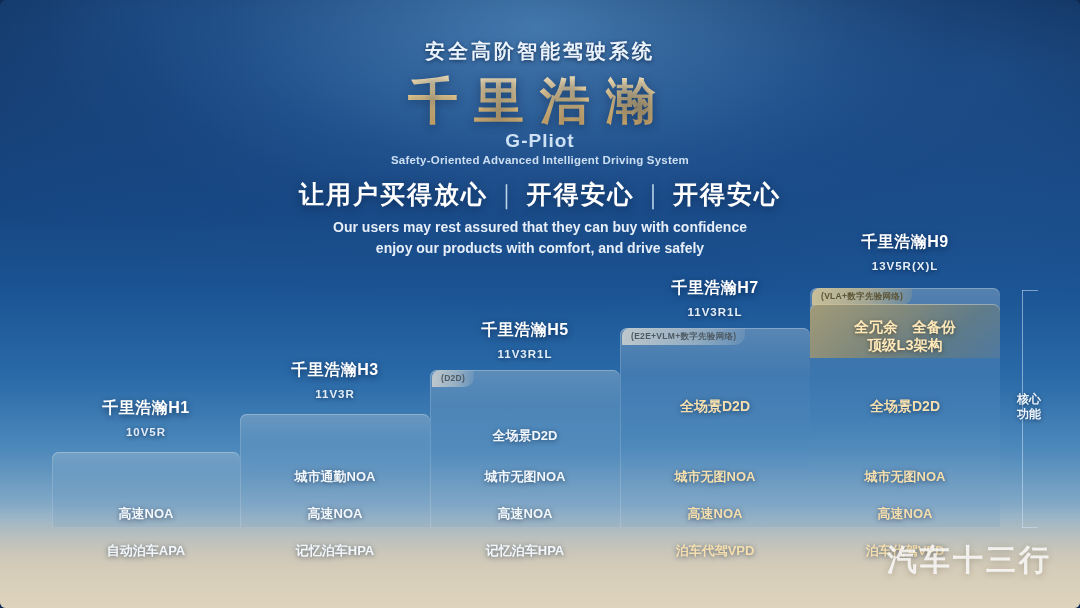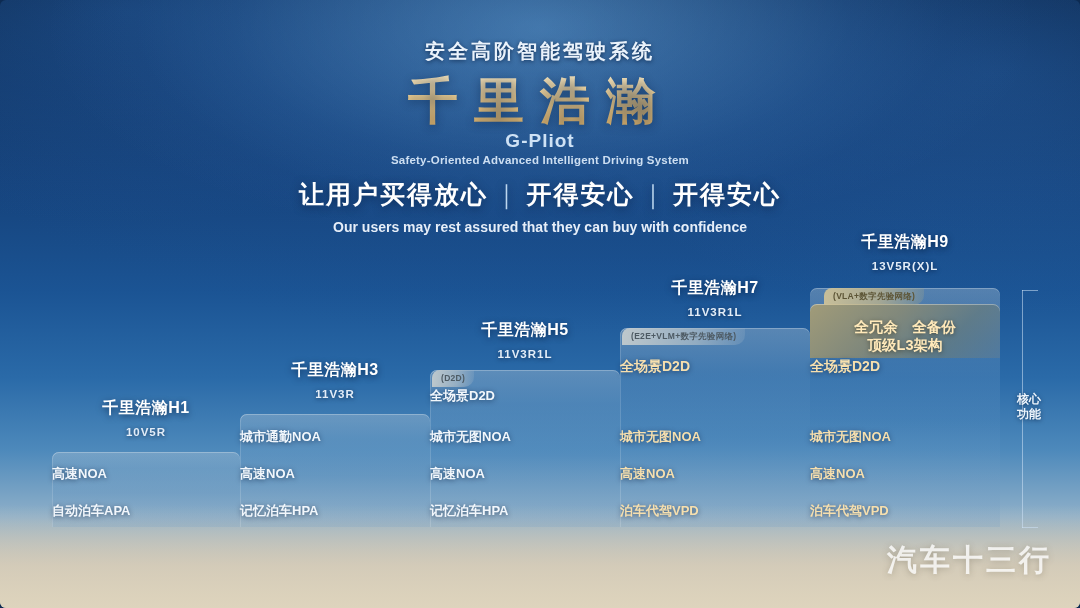--- a/index.html
+++ b/index.html
@@ -85,23 +85,24 @@
     overflow:hidden;
   }
   .panel-blue{
     background:linear-gradient(180deg, rgba(173,196,214,0.40) 0%, rgba(140,175,205,0.26) 22%, rgba(96,146,194,0.16) 55%, rgba(120,160,196,0.24) 100%);
     box-shadow:inset 0 1px 0 rgba(255,255,255,.25);
   }
   .panel-edge{
     box-shadow:inset 1px 0 0 rgba(255,255,255,.16), inset 0 1px 0 rgba(255,255,255,.25);
   }
   .feat{
-    position:absolute;left:0;width:100%;
+    position:absolute;left:0;width:100%;text-align:center;
     font-size:13px;font-weight:bold;white-space:nowrap;
     text-shadow:0 1px 5px rgba(0,20,50,.55);
+    margin-top:40px;
   }
   .feat.white{color:#f2f7fc;}
   .feat.gold{color:#f6dfae;}
   .feat.big{font-size:14px;}
 
   
   .goldblock{
     position:absolute;left:0;width:100%;
     background:linear-gradient(135deg, rgba(168,158,116,0.92) 0%, rgba(139,139,115,0.85) 40%, rgba(104,124,124,0.72) 72%, rgba(96,126,150,0.55) 100%);
     border-top-left-radius:7px;border-top-right-radius:7px;
@@ -155,20 +156,21 @@
   <div class="hdr hdr-kicker">安全高阶智能驾驶系统</div>
   <div class="hdr hdr-title">千里浩瀚</div>
   <div class="hdr hdr-sub-en2">Safety-Oriented Advanced Intelligent Driving System</div>
   <div class="hdr hdr-sub-en">G-Pliot</div>
 
   <div class="hdr hdr-slogan">
     <span>让用户买得放心</span><span class="bar">｜</span><span>开得安心</span><span class="bar">｜</span><span>开得安心</span>
   </div>
 
   <div class="hdr hdr-en-a">Our users may rest assured that they can buy with confidence</div>
+  <div class="hdr hdr-en-b">enjoy our products with comfort, and drive safely</div>
 
   <div id="chart">
 
     <div class="col" style="left:52px;top:0;width:188px;height:608px;">
       <div class="col-head" style="top:398px;">
         <div class="col-name">千里浩瀚H1</div>
         <div class="col-code">10V5R</div>
       </div>
       <div class="col-body panel-blue panel-edge" style="top:452px;height:75px;"></div>
       <div class="feat white" style="top:465px;">高速NOA</div>
@@ -215,21 +217,21 @@
     <div class="col" style="left:810px;top:0;width:190px;height:608px;">
       <div class="col-head" style="top:232px;">
         <div class="col-name">千里浩瀚H9</div>
         <div class="col-code">13V5R(X)L</div>
       </div>
       <div class="col-body panel-blue" style="top:288px;height:239px;"></div>
       <div class="goldblock" style="top:288px;height:54px;margin-top:16px;">
         <div class="gline" style="top:14px;">全冗余　全备份</div>
         <div class="gline" style="top:32px;">顶级L3架构</div>
       </div>
-      <div class="badge badge-gold" style="left:14px;top:288px;">(VLA+数字先验网络)</div>
+      <div class="badge badge-gold" style="left:2px;top:288px;">(VLA+数字先验网络)</div>
       <div class="feat gold big" style="top:358px;">全场景D2D</div>
       <div class="feat gold" style="top:428px;">城市无图NOA</div>
       <div class="feat gold" style="top:465px;">高速NOA</div>
       <div class="feat gold" style="top:502px;">泊车代驾VPD</div>
     </div>
 
     <div id="bracket" style="left:1008px;top:290px;width:30px;height:238px;">
       <div class="brk-line" style="left:14px;top:0;width:16px;height:1px;"></div>
       <div class="brk-line" style="left:14px;top:0;width:1px;height:238px;"></div>
       <div class="brk-line" style="left:14px;top:237px;width:16px;height:1px;"></div>

